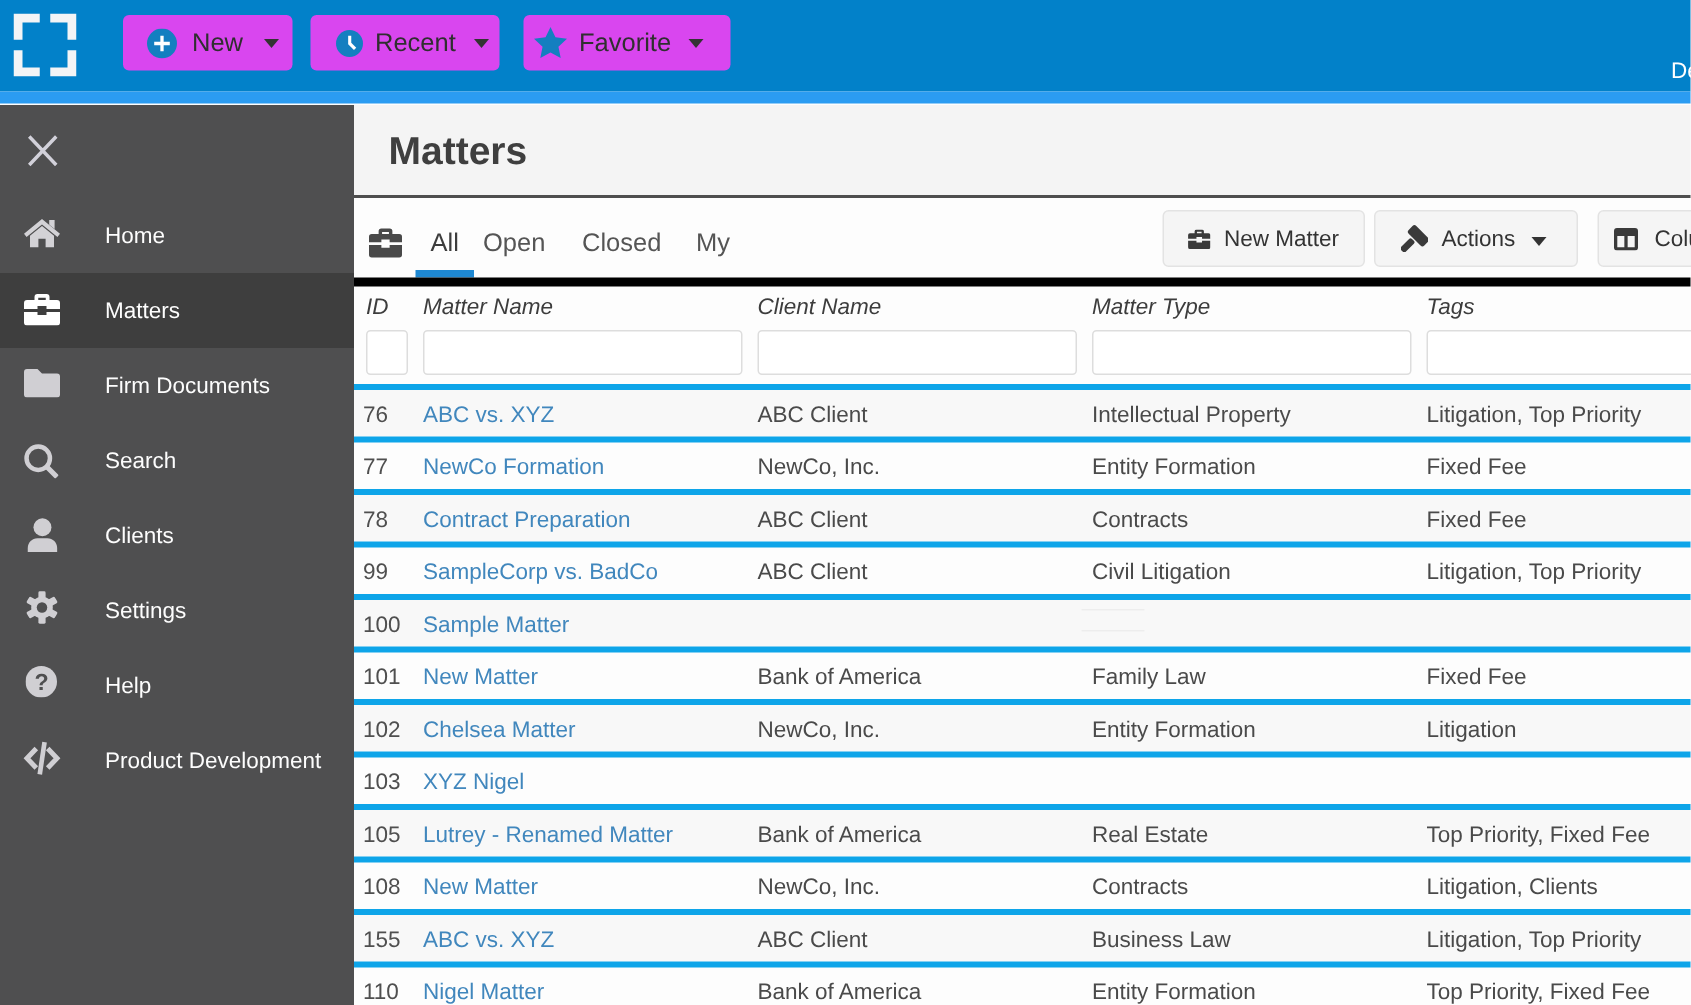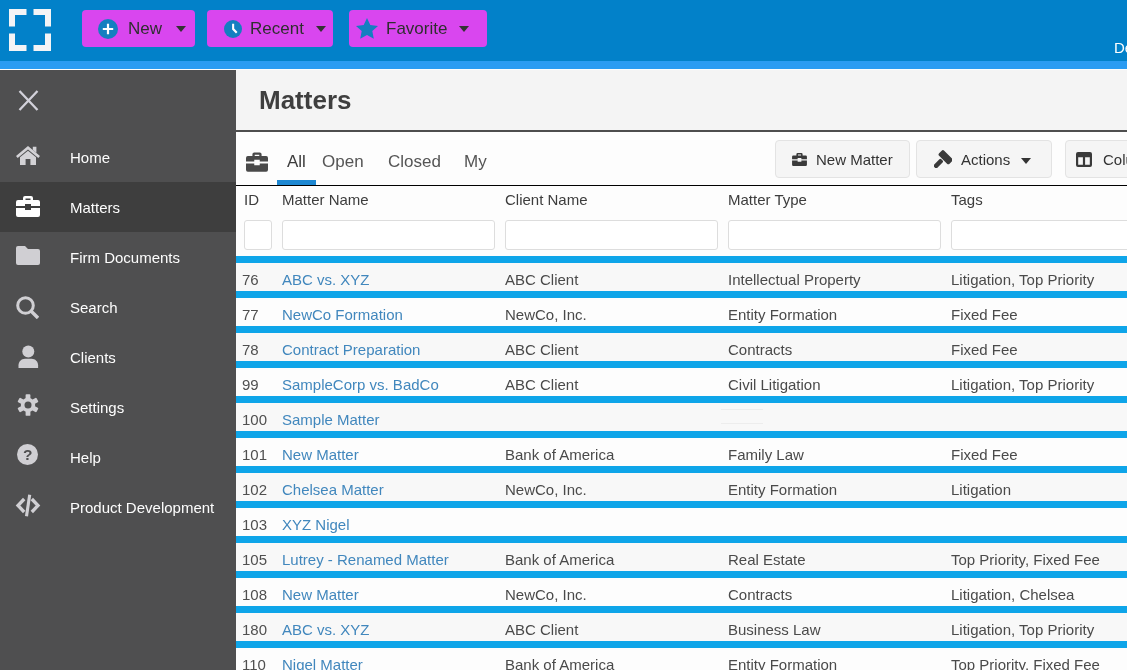--- a/index.html
+++ b/index.html
@@ -19,26 +19,26 @@
 .navitem .txt { position:absolute; left:70px; top:17px; }
 .navitem.active { background:#3e3e3e; }
 .main { position:absolute; left:236px; top:70px; width:891px; height:600px; background:#fdfdfd; }
 .pagehead { position:absolute; left:0; top:0; width:891px; height:62px; background:#f4f4f4; border-bottom:2px solid #4e4e4e; }
 .pagehead h1 { position:absolute; left:23px; top:15px; font-size:26px; color:#3f3f3f; font-weight:bold; }
 .toolbar { position:absolute; left:0; top:62px; width:891px; height:53px; }
 .tab { position:absolute; top:20px; font-size:17px; color:#555; padding:0 10px; }
 .tab.active { border-bottom:5px solid #1e88d2; padding-bottom:8px; color:#3c3c3c; }
 .btn { position:absolute; top:8px; height:38px; background:#f5f5f5; border:1px solid #e3e3e3; border-radius:4px; display:flex; align-items:center; font-size:15px; color:#333; padding:0 13px; }
 .btn .lbl { margin-left:9px; }
-.thead { position:absolute; top:115px; left:0; width:891px; height:30px; font-size:15px; color:#3d3d3d; border-top:1px solid #000000; }
+.thead { position:absolute; top:115px; left:0; width:891px; height:30px; font-size:15px; color:#3d3d3d; border-top:6px solid #000000;font-style:italic; }
 .thead span { position:absolute; top:5px; }
 .frow { position:absolute; top:145px; left:0; width:891px; height:41px; }
 .finput { position:absolute; top:5px; height:30px; background:#fff; border:1px solid #ddd; border-radius:3px; }
 .tbody { position:absolute; top:186px; left:0; width:891px; }
-.trow { position:relative; width:891px; height:35px; border-top:7px solid #0ea5e9; font-size:15px; color:#4a4a4a; }
+.trow { position:relative; width:891px; height:35px; border-top:4px solid #0ea5e9; font-size:15px; color:#4a4a4a; }
 .trow:nth-child(odd) { background:#f8f8f8; }
 .trow .c { position:absolute; top:8px; white-space:nowrap; }
 .trow .id { left:6px; color:#4f4f4f; }
 .trow .mn { left:46px; color:#4187bd; }
 .trow .cn { left:269px; }
 .trow .mt { left:492px; }
 .trow .tg { left:715px; }
 </style>
 </head>
 <body>
@@ -252,24 +252,24 @@
         <span class="c mn">Lutrey - Renamed Matter</span>
         <span class="c cn">Bank of America</span>
         <span class="c mt">Real Estate</span>
         <span class="c tg">Top Priority, Fixed Fee</span>
       </div>
     <div class="trow">
         <span class="c id">108</span>
         <span class="c mn">New Matter</span>
         <span class="c cn">NewCo, Inc.</span>
         <span class="c mt">Contracts</span>
-        <span class="c tg">Litigation, Chelsea</span>
-      </div>
-    <div class="trow">
-        <span class="c id">180</span>
+        <span class="c tg">Litigation, Clients</span>
+      </div>
+    <div class="trow">
+        <span class="c id">155</span>
         <span class="c mn">ABC vs. XYZ</span>
         <span class="c cn">ABC Client</span>
         <span class="c mt">Business Law</span>
         <span class="c tg">Litigation, Top Priority</span>
       </div>
     <div class="trow">
         <span class="c id">110</span>
         <span class="c mn">Nigel Matter</span>
         <span class="c cn">Bank of America</span>
         <span class="c mt">Entity Formation</span>

